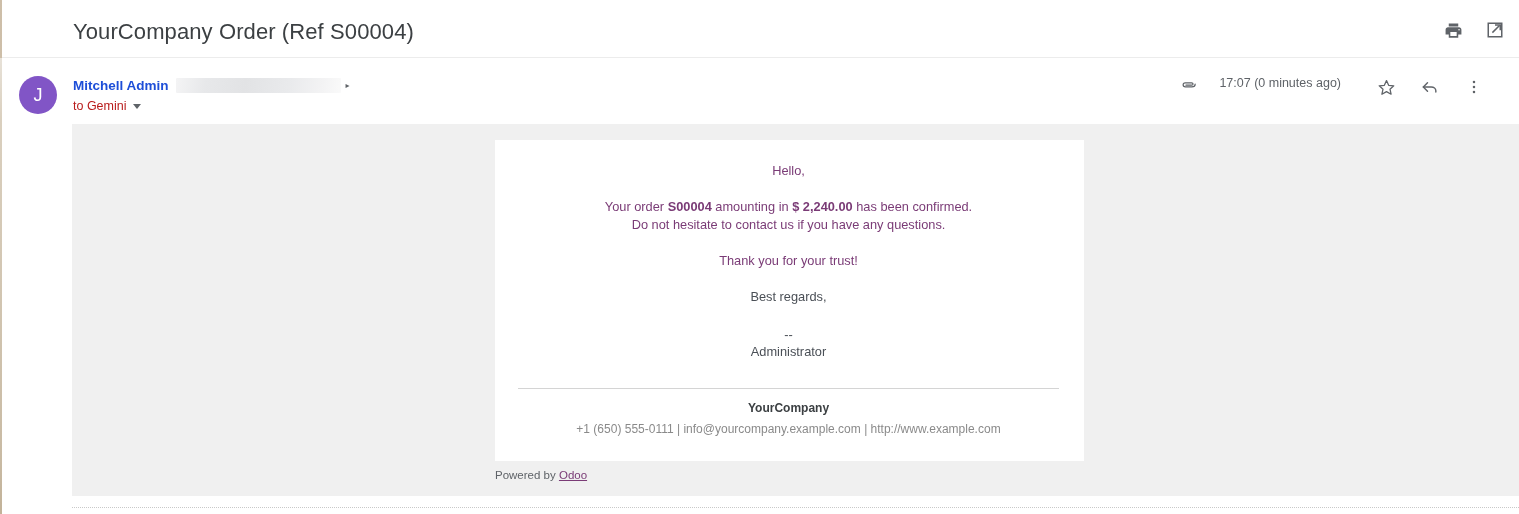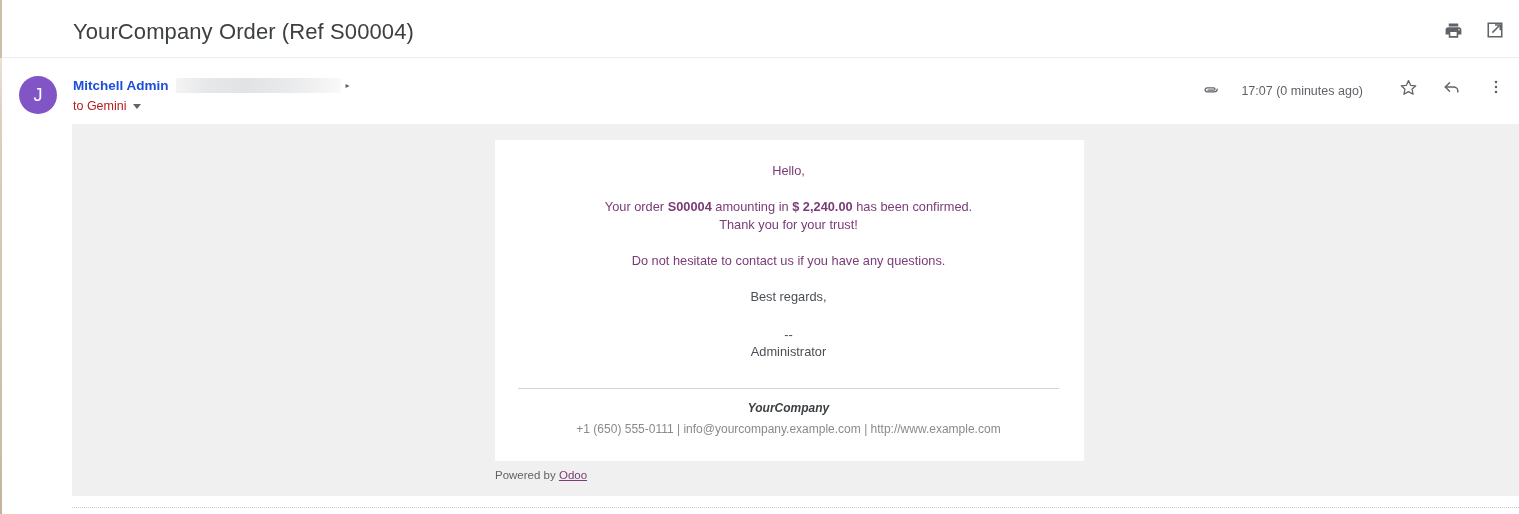--- a/index.html
+++ b/index.html
@@ -136,24 +136,24 @@
   .tri-down {
     margin-left: 6px;
     width: 0; height: 0;
     border-left: 4.5px solid transparent;
     border-right: 4.5px solid transparent;
     border-top: 5px solid #5f6368;
   }
 
   .meta-actions {
     position: absolute;
-    right: 8px;
+    right: 30px;
     top: 18px;
     display: flex;
-    align-items: flex-end;
+    align-items: flex-start;
     gap: 14px;
   }
   .attach-icon {
     color: #5f6368;
     display: inline-flex;
     align-items: center;
     margin-right: 7px;
   }
   .timestamp {
     font-size: 12.5px;
@@ -214,21 +214,20 @@
     border: 0;
     border-top: 1px solid #d4d4d4;
     width: 541px;
   }
   .sig-company {
     margin: 11px 0 0 0;
     font-size: 12px;
     font-weight: bold;
     color: #3c4043;
     line-height: 16px;
-    font-style: italic;
   }
   .sig-contact {
     margin: 5px 0 0 0;
     font-size: 12px;
     color: #8a8a8a;
     line-height: 16px;
   }
 
   .powered {
     position: absolute;
@@ -324,23 +323,23 @@
 <div class="body-wrap">
 
   <div class="mail-card">
     <div class="mail-card-inner">
 
       <p class="p-purple">Hello,</p>
 
       <p class="p-purple tight">
         <span>Your order </span><span class="b">S00004</span><span> amounting in </span><span class="b">$ 2,240.00</span><span> has been confirmed.</span>
       </p>
+      <p class="p-purple">Do not hesitate to contact us if you have any questions.</p>
+
       <p class="p-purple">Thank you for your trust!</p>
-
-      <p class="p-purple">Do not hesitate to contact us if you have any questions.</p>
 
       <p class="p-gray sig">Best regards,</p>
 
       <div class="sig-spacer"></div>
       <div class="dash">--</div>
       <p class="p-gray sig">Administrator</p>
 
       <hr class="sig-rule">
 
       <p class="sig-company">YourCompany</p>

